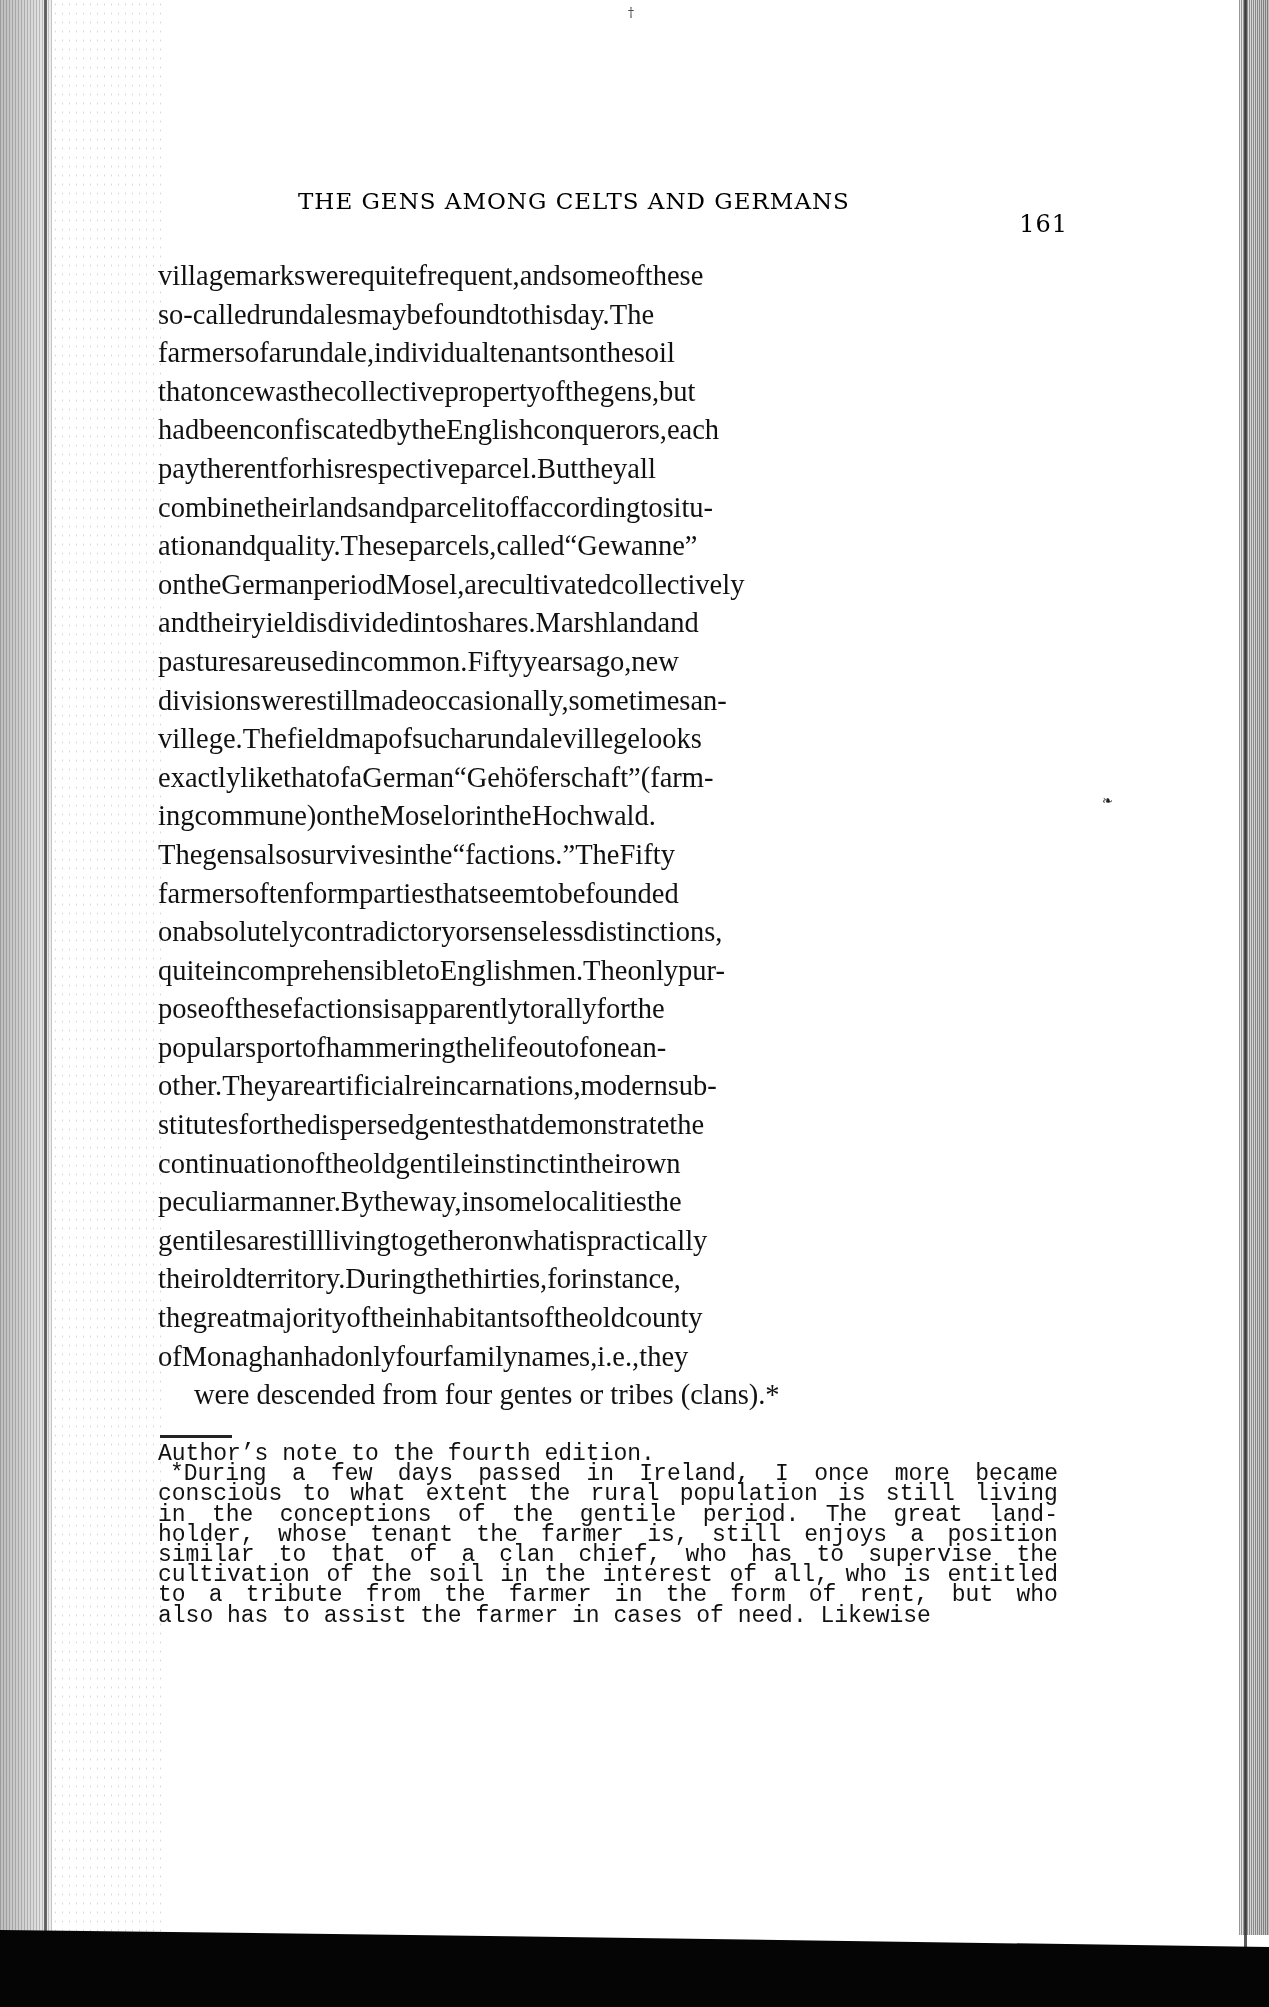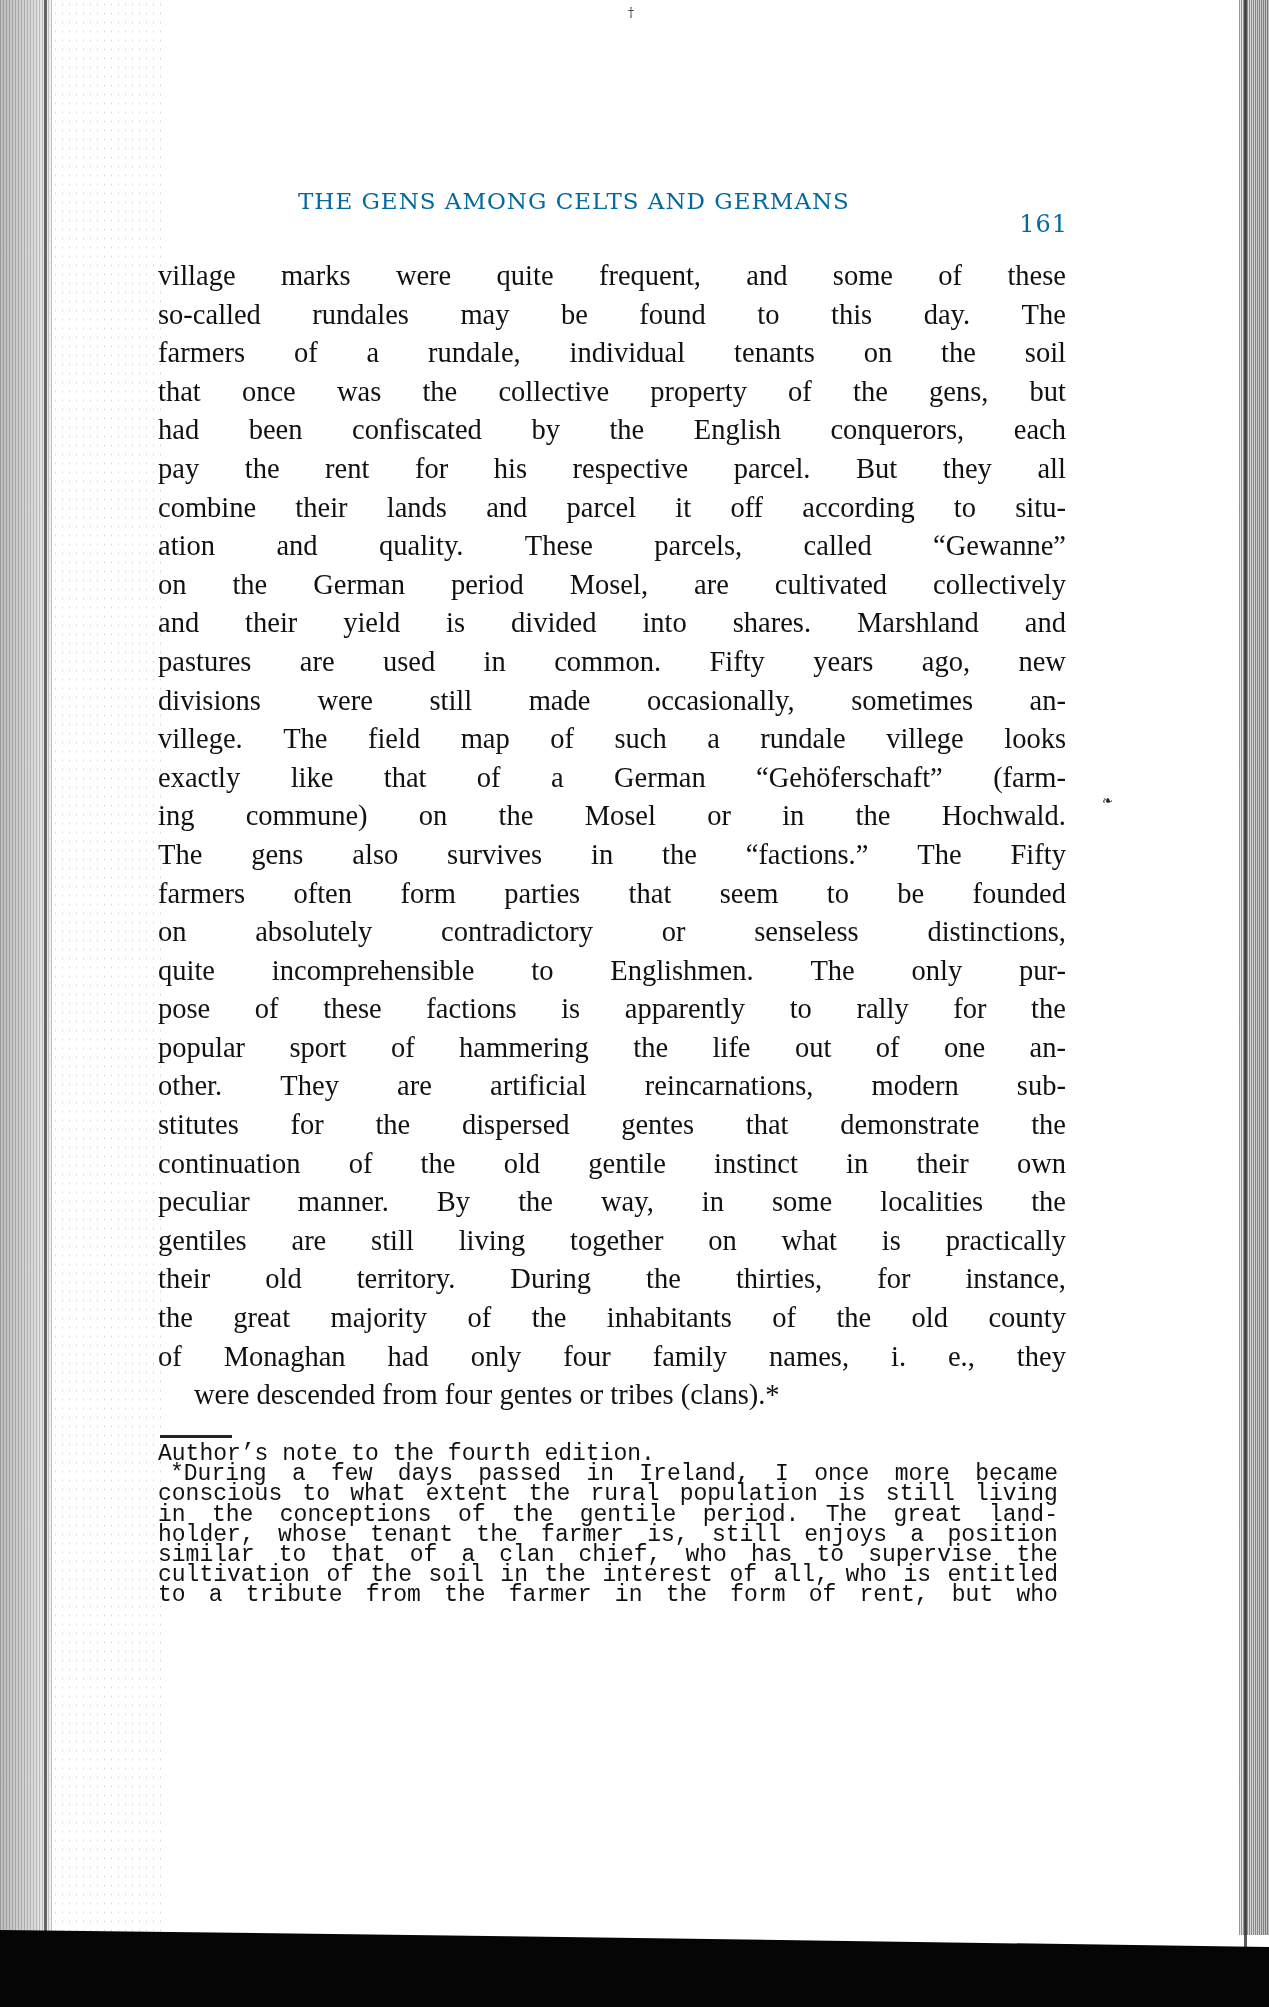--- a/index.html
+++ b/index.html
@@ -33,32 +33,32 @@
   .right-edge-line {
     position: absolute; right: 22px; top: 0; width: 3px; height: 1960px; background: #222; opacity: 0.75;
   }
   .bottom-band {
     position: absolute; left: 0; top: 1930px; width: 1269px; height: 77px;
     background: #050505;
     clip-path: polygon(0 0, 40% 8%, 100% 22%, 100% 100%, 0 100%);
   }
   .page-header {
     position: absolute; left: 298px; top: 188px; width: 770px; height: 32px;
-    font-size: 23px; letter-spacing: 1px; color: #0369a1;
+    font-size: 23px; letter-spacing: 1px; color: #000000;
   }
   .page-header .running-title { position: absolute; left: 0; top: 0; }
   .page-header .page-number { position: absolute; right: 0; top: -2px; font-size: 24px; margin-top: 24px; }
   .body-text {
     position: absolute; left: 158px; top: 257px; width: 908px;
   }
   .line {
     height: 38.6px; line-height: 38.6px; font-size: 28.5px;
     text-align: justify; text-align-last: justify; white-space: nowrap;
     font-family: "Liberation Serif", "DejaVu Serif", serif;
-    display: flex; justify-content: space-between;
+    display: flex; justify-content: flex-start;
   }
   .line.last { text-align-last: left; justify-content: flex-start; margin-left: 36px; }
   .line .w { display: inline-block; }
   .footnote-rule {
     position: absolute; left: 160px; top: 1435px; width: 72px; height: 3px; background: #222;
   }
   .footnotes {
     position: absolute; left: 158px; top: 1444px; width: 900px;
   }
   .fn-line {
@@ -496,13 +496,14 @@
       <span class="w">the</span>
       <span class="w">farmer</span>
       <span class="w">in</span>
       <span class="w">the</span>
       <span class="w">form</span>
       <span class="w">of</span>
       <span class="w">rent,</span>
       <span class="w">but</span>
       <span class="w">who</span>
     </div>
+    <div class="fn-line left" style="white-space: pre;">also has to assist the farmer in cases of need. Likewise</div>
   </div>
 
 </body></html>

